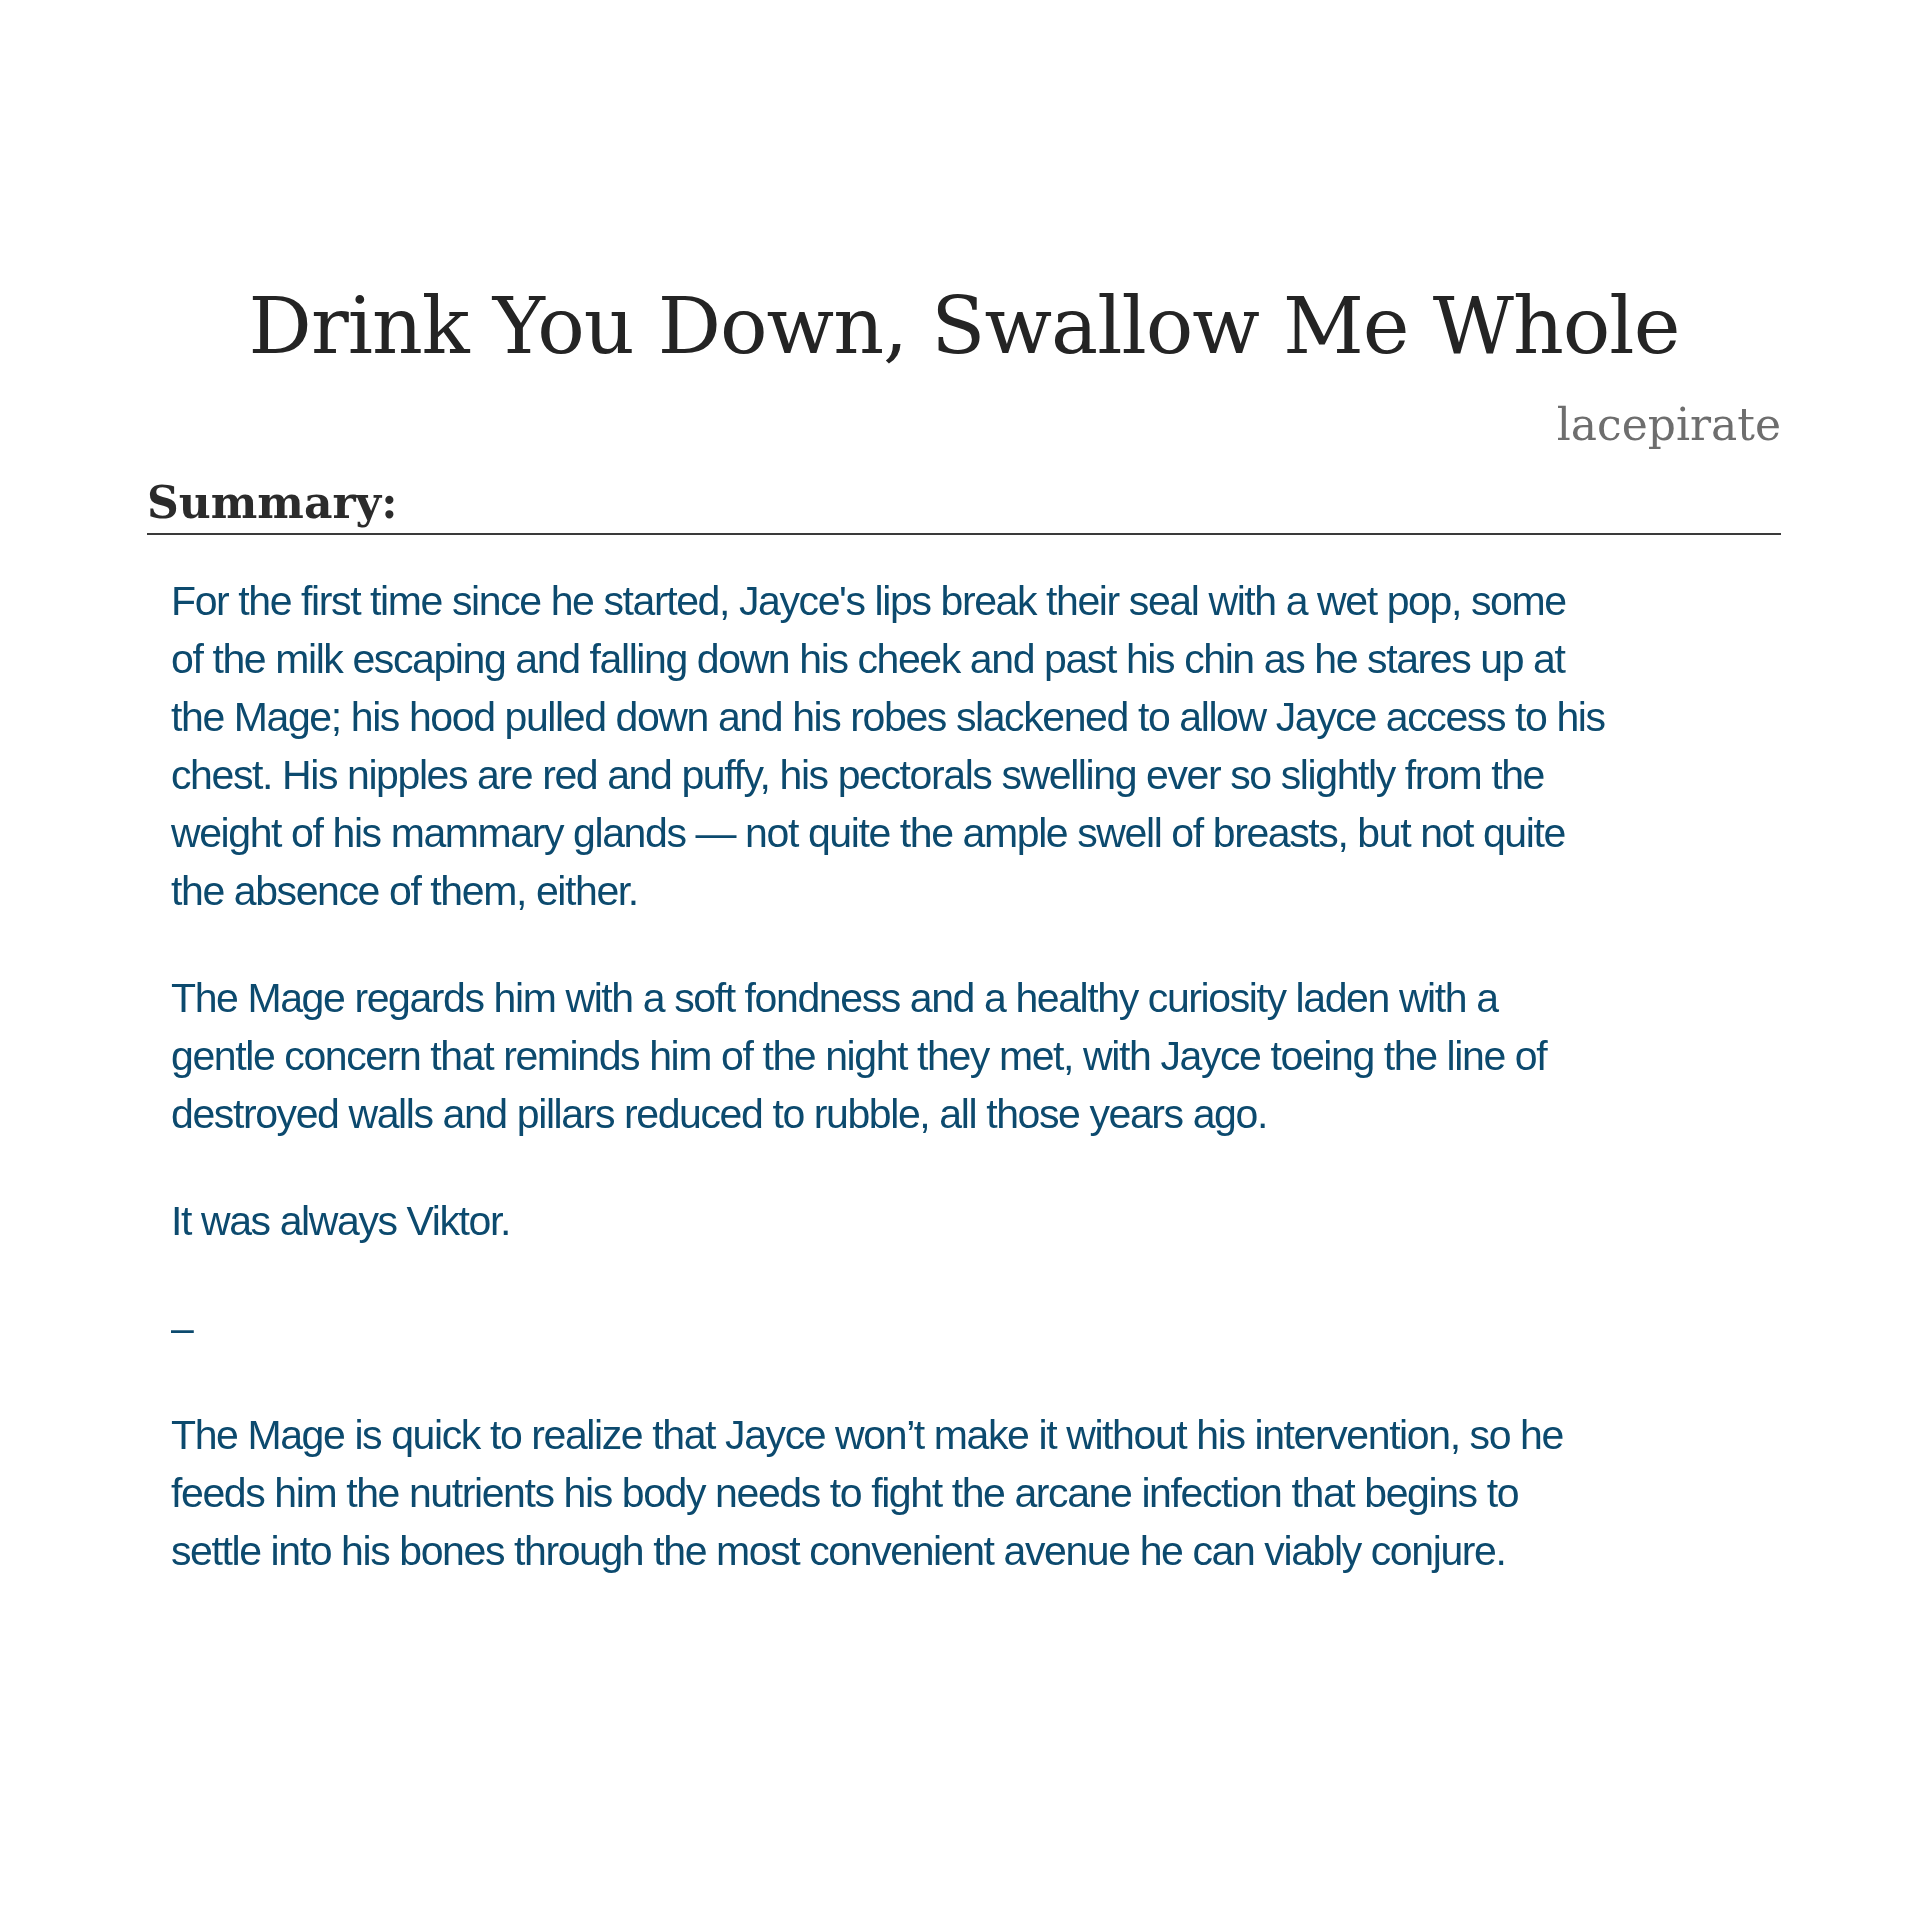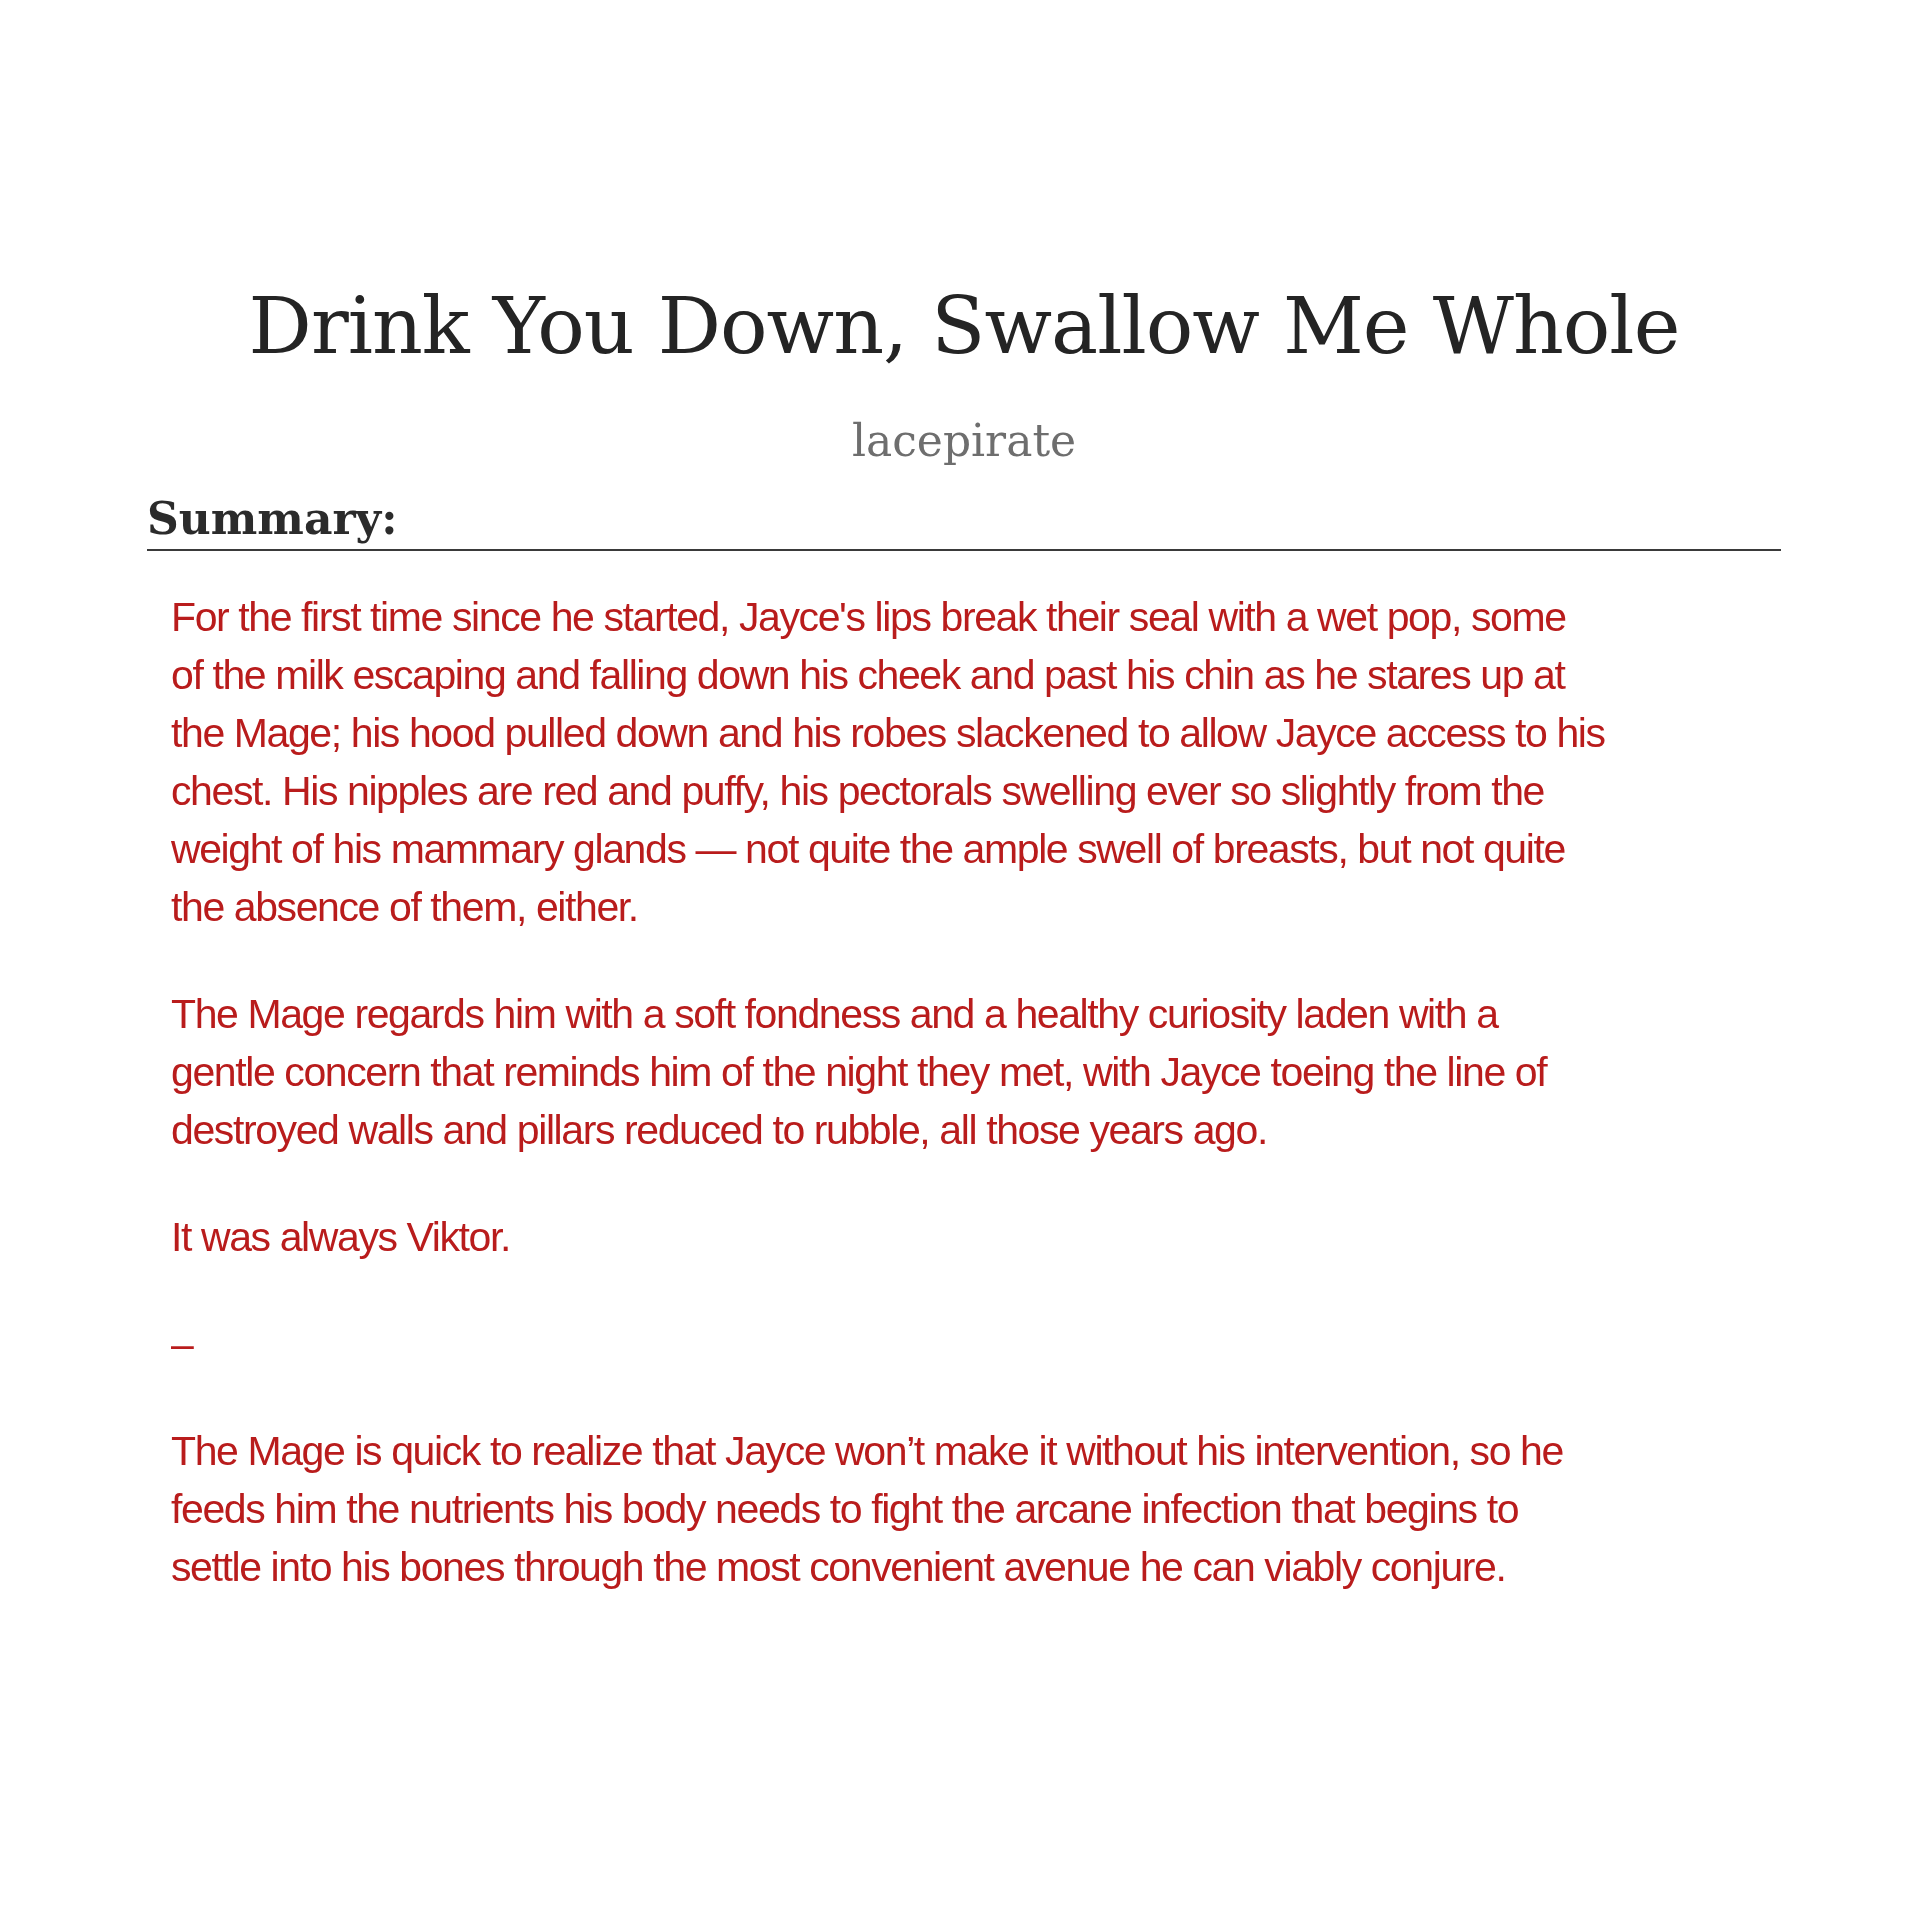--- a/index.html
+++ b/index.html
@@ -23,26 +23,26 @@
     font-family: "DejaVu Serif", "Liberation Serif", serif;
     font-weight: 400;
     font-size: 79px;
     line-height: 97px;
     letter-spacing: -1px;
     color: #242424;
     text-align: center;
     white-space: nowrap;
   }
   .work-author {
-    margin-top: 39px;
+    margin-top: 23px;
     font-family: "DejaVu Serif", "Liberation Serif", serif;
     font-size: 44px;
     line-height: 54px;
     color: #6e6e6e;
-    text-align: center;
+    text-align: right;
   }
   .summary-heading {
     margin: 25px 0 0 0;
     font-family: "DejaVu Serif", "Liberation Serif", serif;
     font-weight: 700;
     font-size: 44px;
     line-height: 52px;
     color: #2b2b2b;
   }
   .summary-rule {
@@ -53,21 +53,21 @@
   .summary-block {
     margin: 0 0 0 24px;
     padding: 37px 0 0 0;
   }
   .summary-block p {
     margin: 0 0 49px 0;
     font-family: "Liberation Sans", "DejaVu Sans", sans-serif;
     font-size: 41px;
     line-height: 58px;
     letter-spacing: -1.4px;
-    color: #b91c1c;
+    color: #0c4a6e;
     white-space: pre-line;
   }
 </style>
 </head>
 <body>
 
 <div class="page">
   <h1 class="work-title">Drink You Down, Swallow Me Whole</h1>
 
   <div class="work-author">lacepirate</div>

